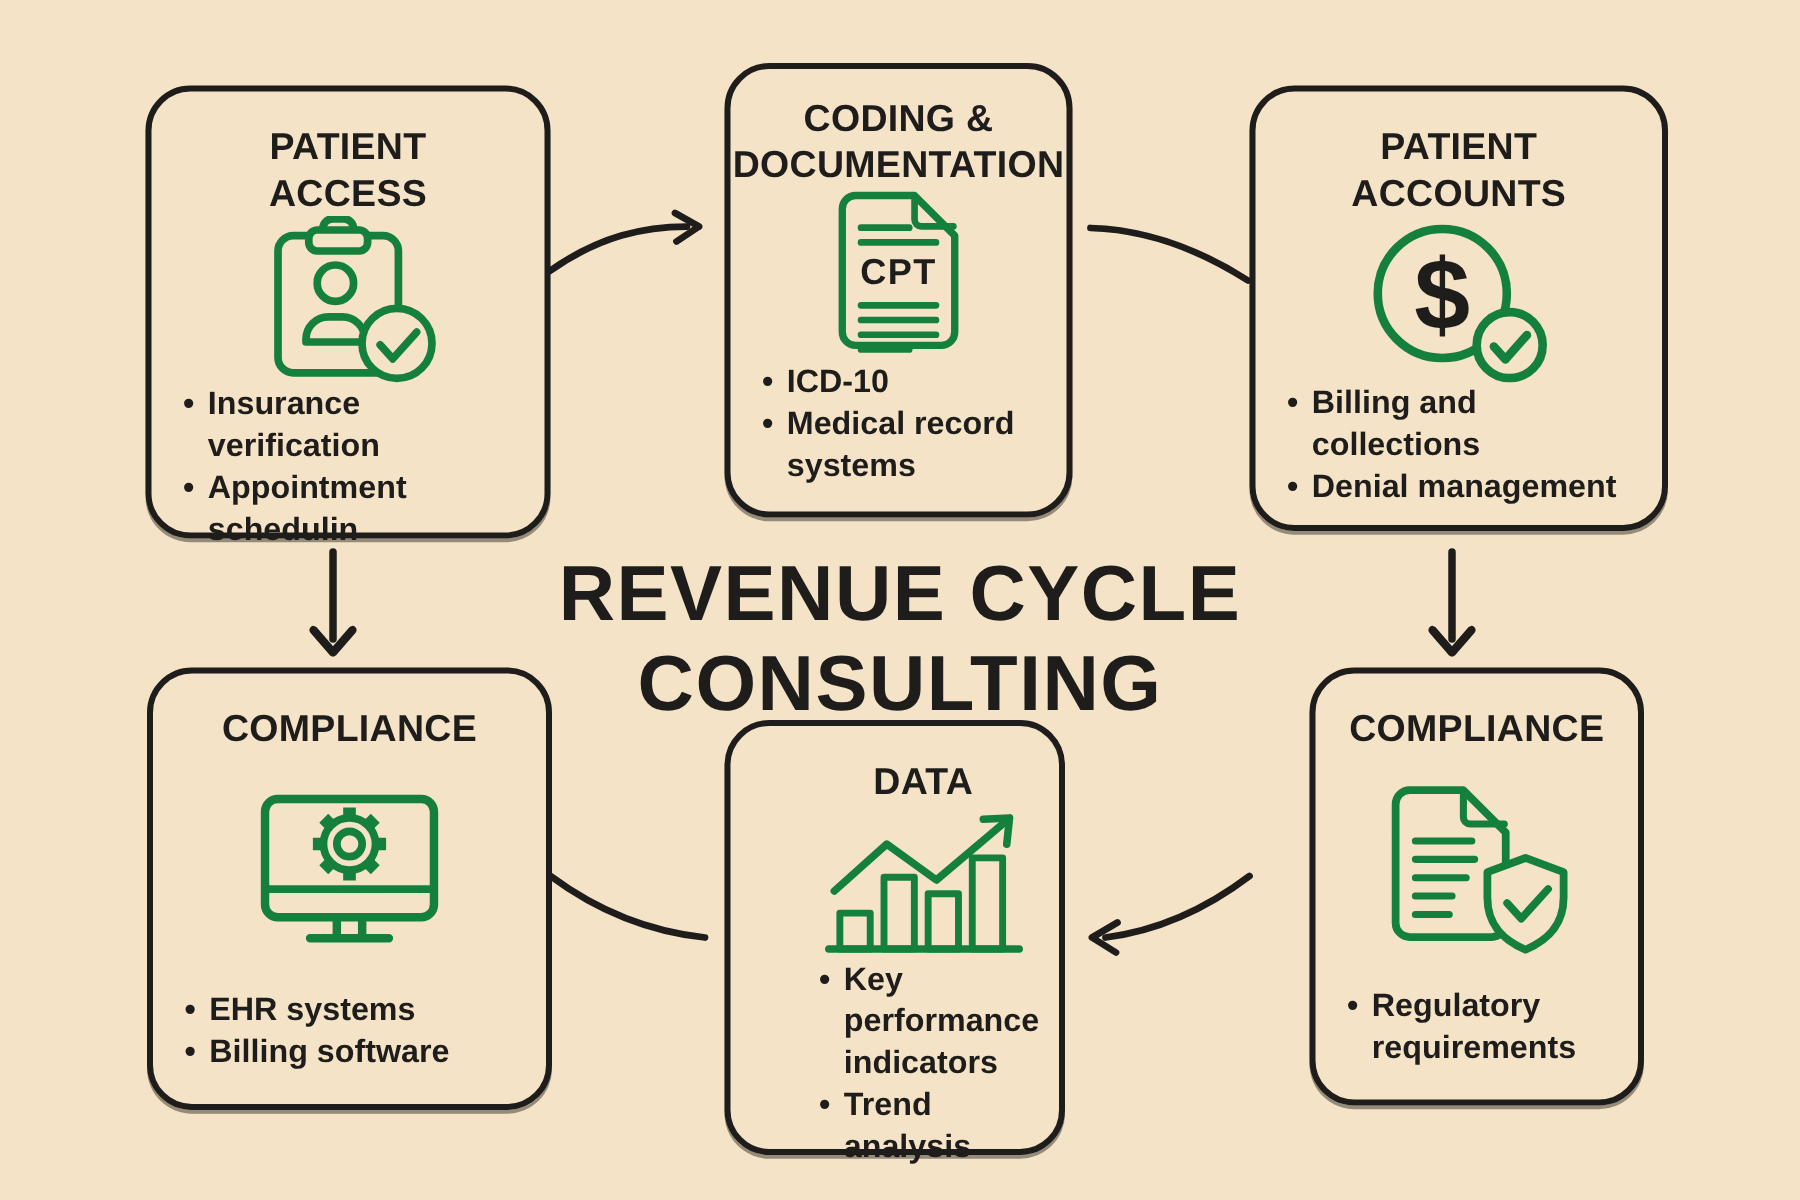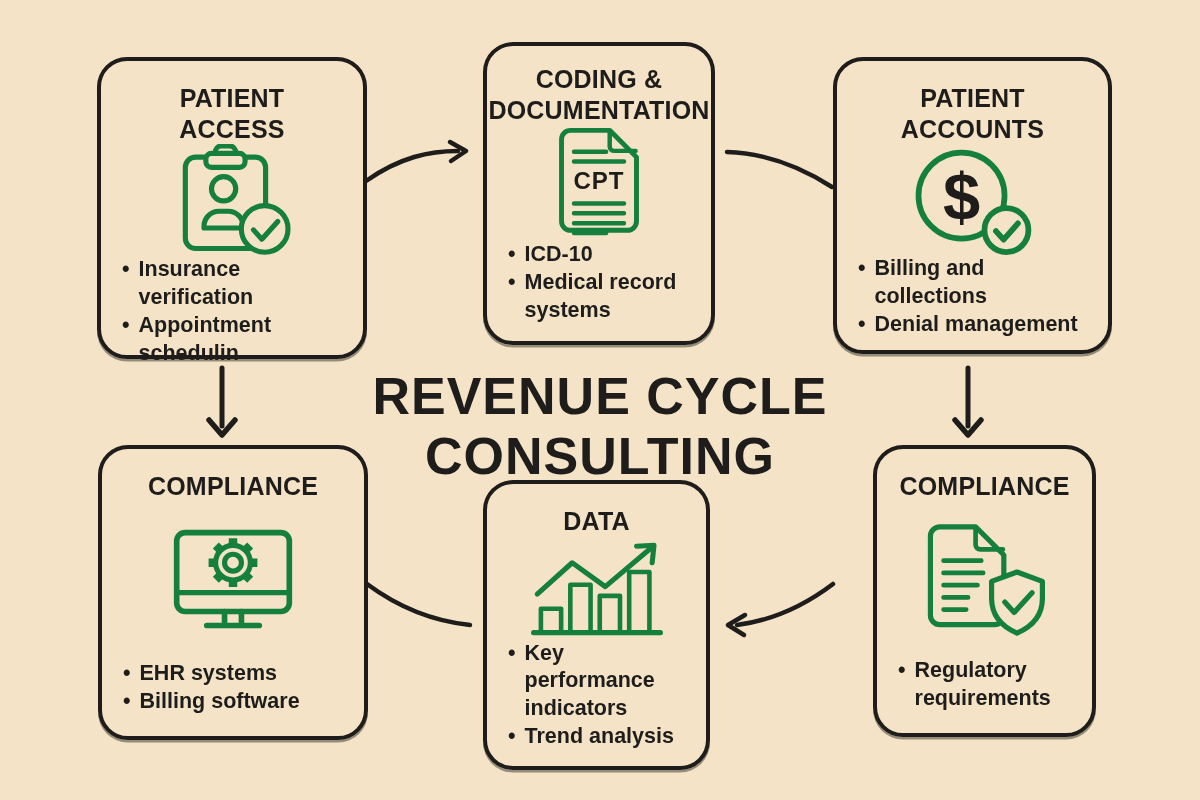--- a/index.html
+++ b/index.html
@@ -177,21 +177,21 @@
           <span class="bullet-dot">•</span>
           <span>EHR systems</span>
         </li>
       <li>
           <span class="bullet-dot">•</span>
           <span>Billing software</span>
         </li>
     </ul>
   </div>
 
-  <div class="box" style="left:483px;top:480px;width:227px;height:290px;">
+  <div class="box" style="left:483px;top:480px;width:227px;height:290px;padding-left:38px;">
     <div class="box-title">
       <span>DATA</span>
     </div>
     <div class="box-icon">
       <svg width="138" height="103" viewBox="0 0 150 112">
         <path class="icon-stroke" d="M6,104 h138" stroke-width="5.5"></path>
         <rect class="icon-stroke" x="14" y="78" width="22" height="26" stroke-width="5"></rect>
         <rect class="icon-stroke" x="46" y="52" width="22" height="52" stroke-width="5"></rect>
         <rect class="icon-stroke" x="78" y="64" width="22" height="40" stroke-width="5"></rect>
         <rect class="icon-stroke" x="110" y="38" width="22" height="66" stroke-width="5"></rect>

